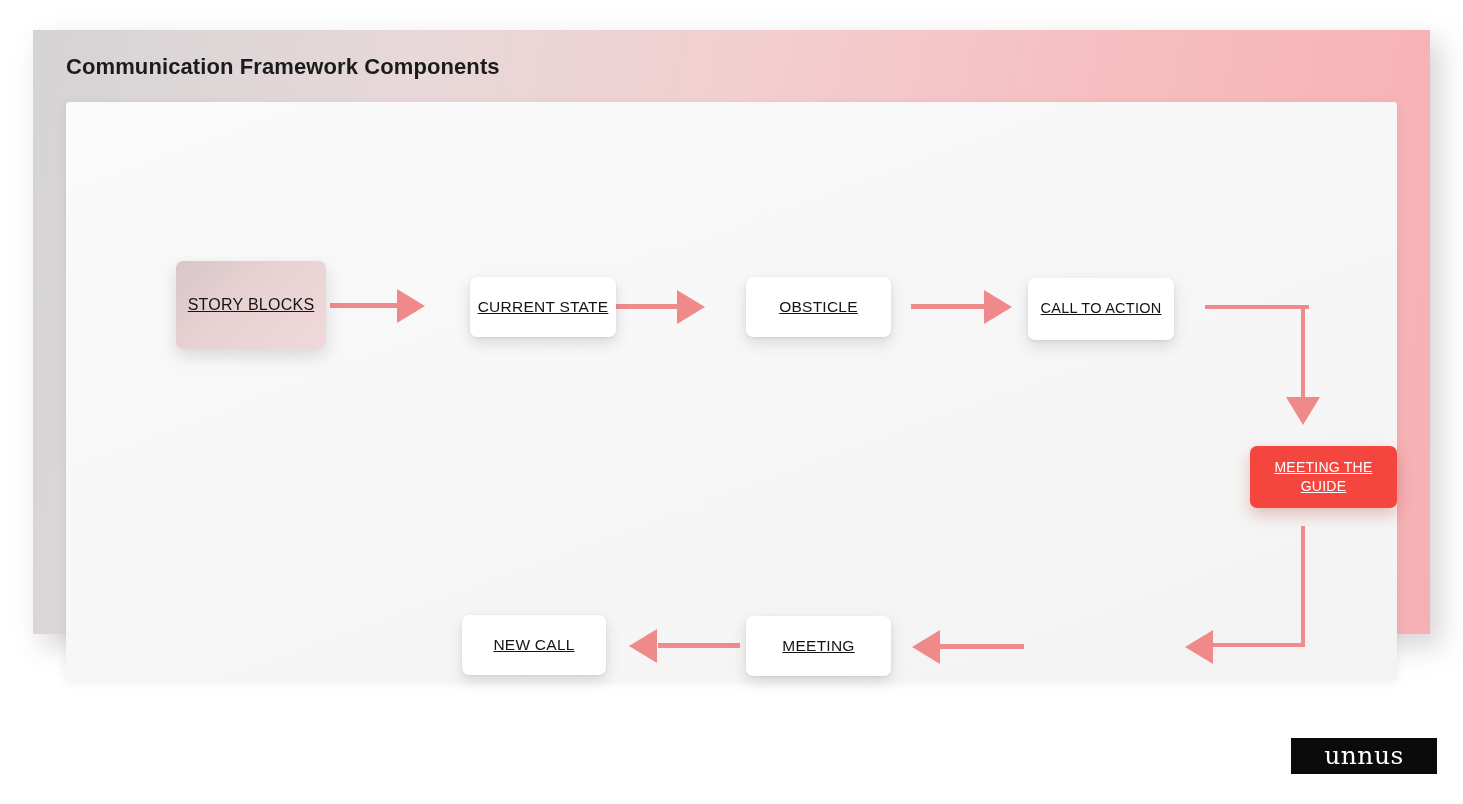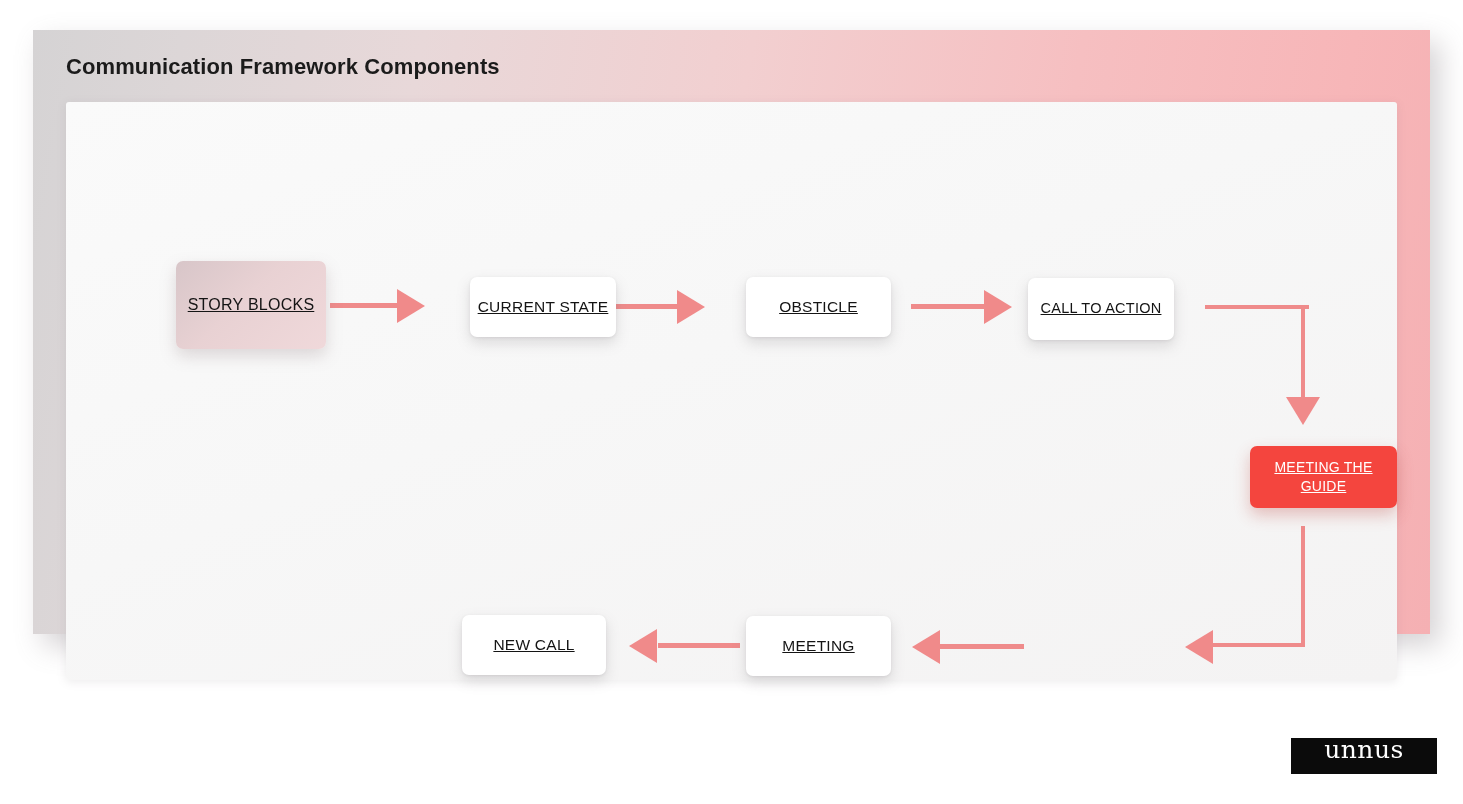--- a/index.html
+++ b/index.html
@@ -160,20 +160,21 @@
 
   
   #brand-logo {
     position: absolute;
     left: 1291px;
     top: 738px;
     width: 146px;
     height: 36px;
     background: #0b0b0b;
     display: flex;
+    align-items: center;
     justify-content: center;
   }
   #brand-logo-text {
     color: #ffffff;
     font-family: "DejaVu Serif", serif;
     font-size: 25px;
     letter-spacing: 0.5px;
     line-height: 1;
     transform: translateY(-1px);
   }

